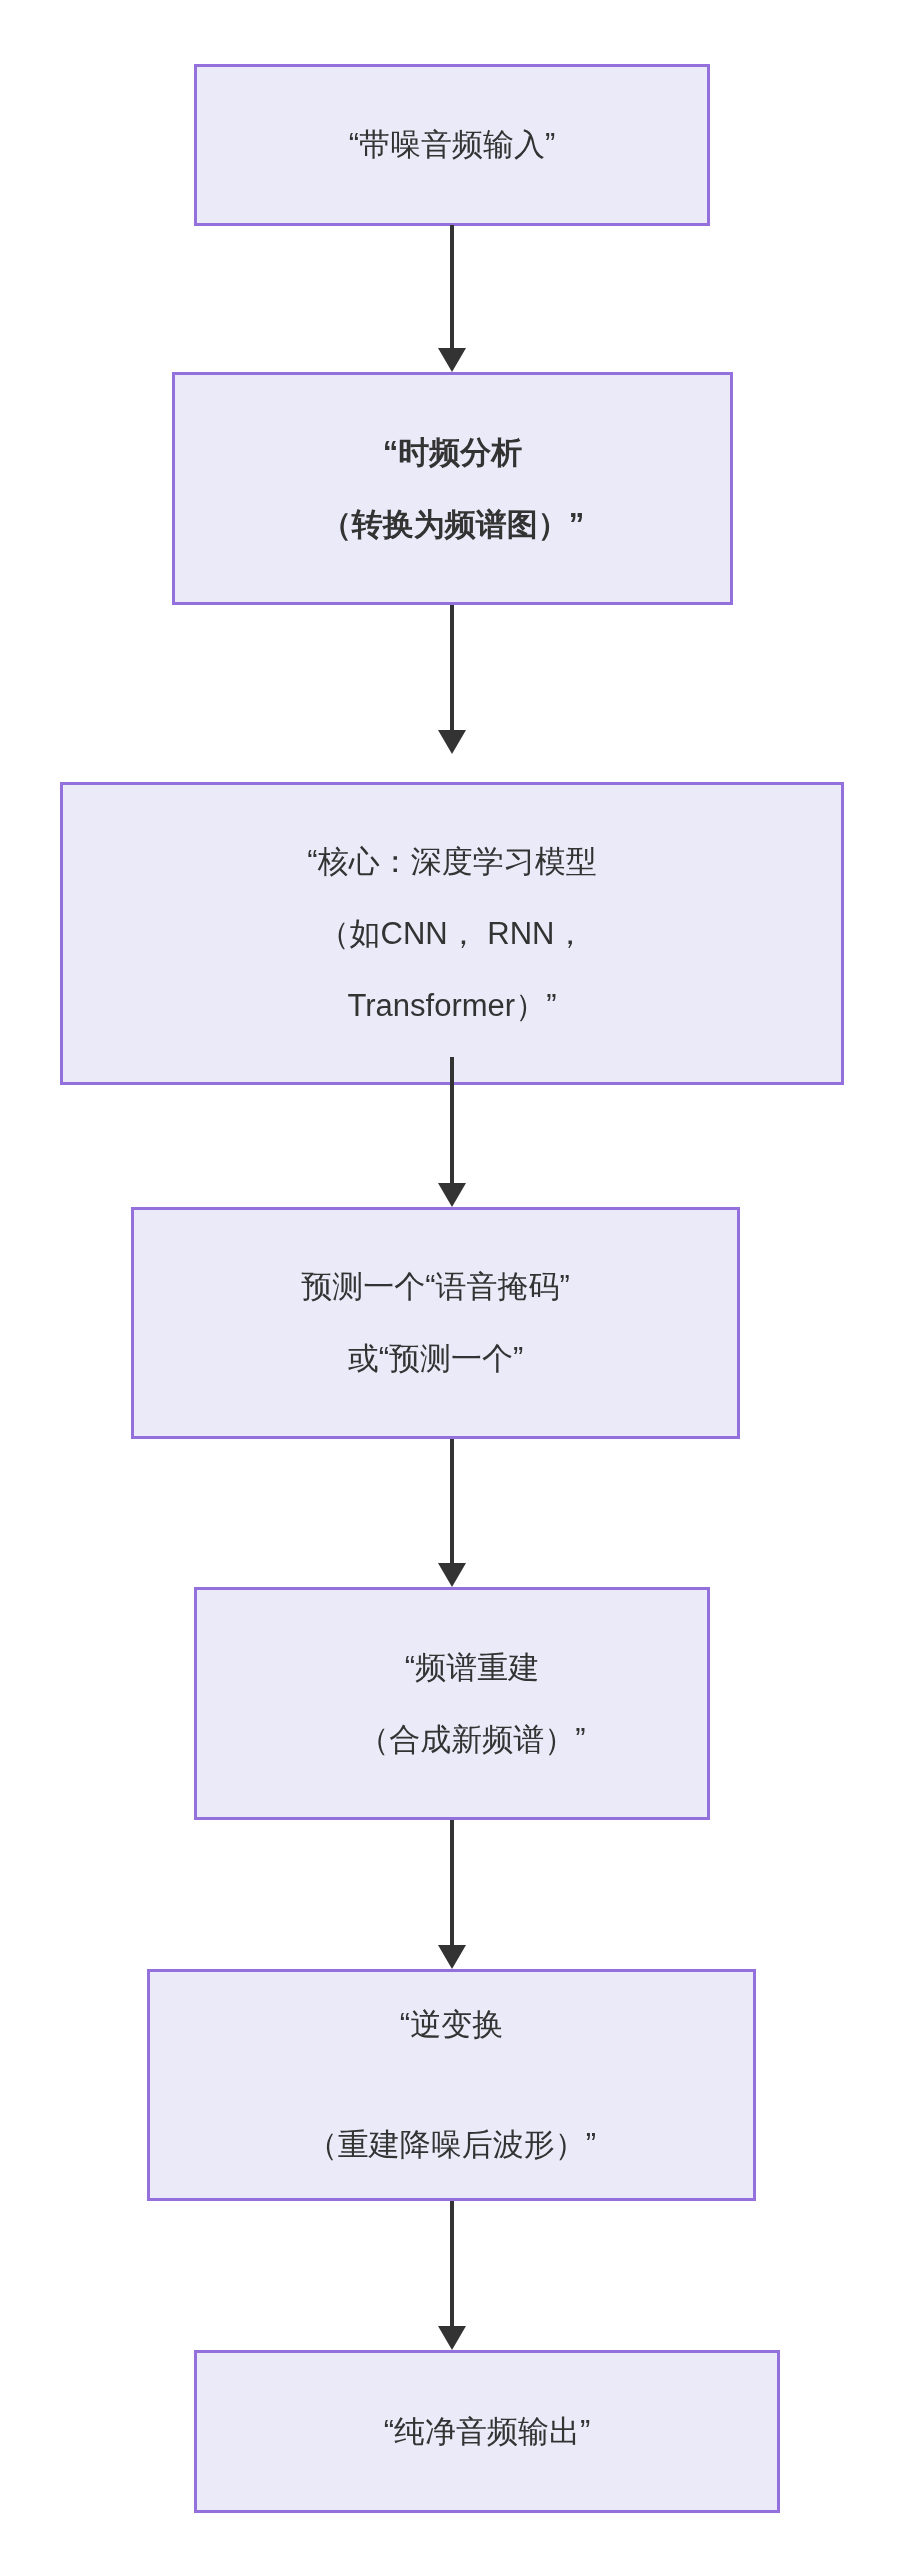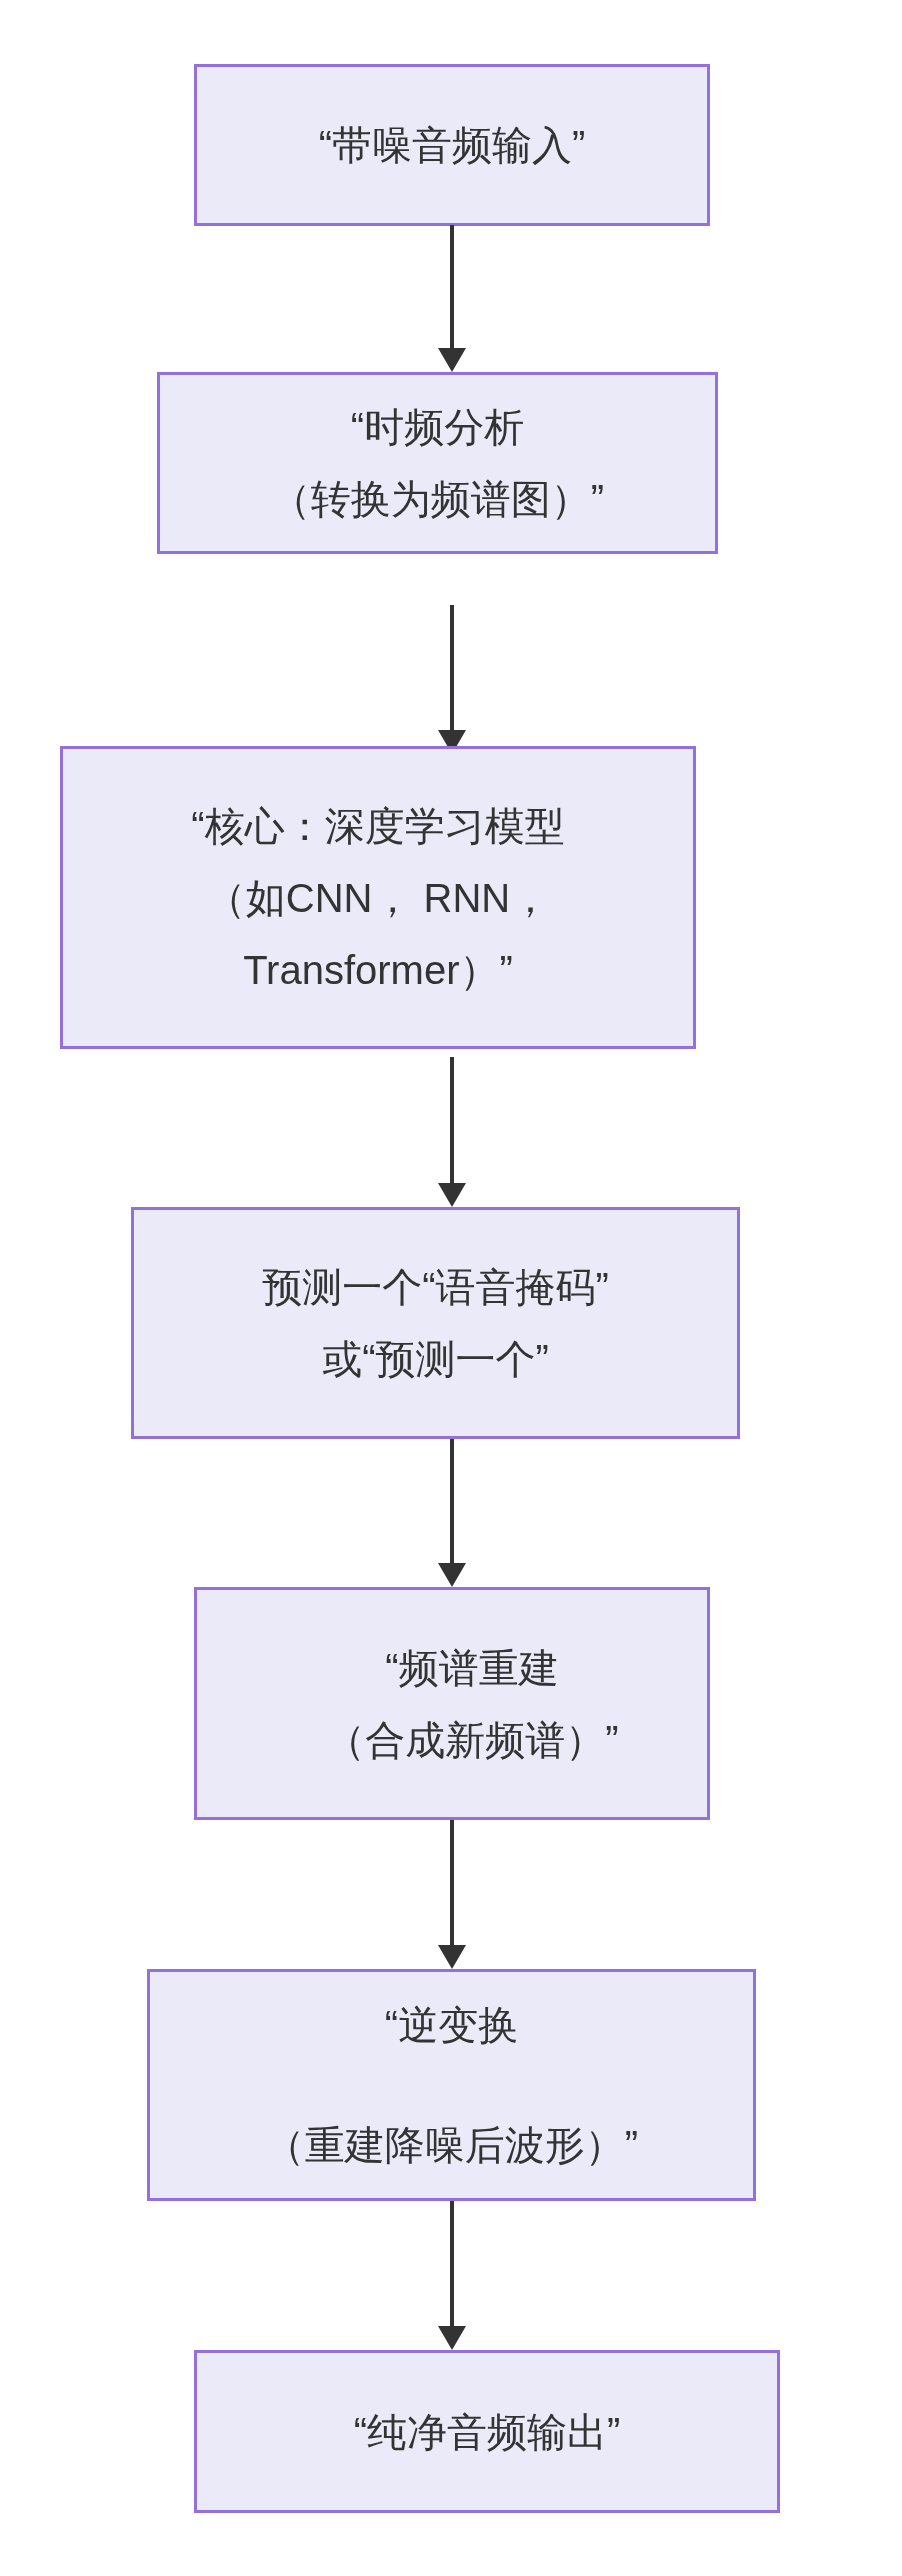--- a/index.html
+++ b/index.html
@@ -26,29 +26,29 @@
     position: absolute;
     box-sizing: border-box;
     background: var(--node-fill);
     border: 3.5px solid var(--node-border);
     color: var(--text);
     display: flex;
     flex-direction: column;
     justify-content: center;
     align-items: center;
     text-align: center;
-    font-size: 40px;
+    font-size: 31px;
     line-height: 72px;
     font-weight: 400;
   }
   .node-line { white-space: nowrap; }
   
   .n1 { left: 194px; top: 64px;   width: 516px; height: 162px; }
-  .n2 { left: 157px; top: 372px;  width: 561px; height: 182px; }
-  .n3 { left: 60px;  top: 746px;  width: 636px; height: 303px; }
+  .n2 { left: 172px; top: 372px;  width: 561px; height: 233px; font-weight: bold; }
+  .n3 { left: 60px;  top: 782px;  width: 784px; height: 303px; }
   .n4 { left: 131px; top: 1207px; width: 609px; height: 232px; }
   .n5 { left: 194px; top: 1587px; width: 516px; height: 233px; padding-left: 40px; }
   .n6 { left: 147px; top: 1969px; width: 609px; height: 232px; gap: 48px; }
   .n7 { left: 194px; top: 2350px; width: 586px; height: 163px; }
   
   .arrow {
     position: absolute;
     left: 438px;
     width: 28px;
   }

